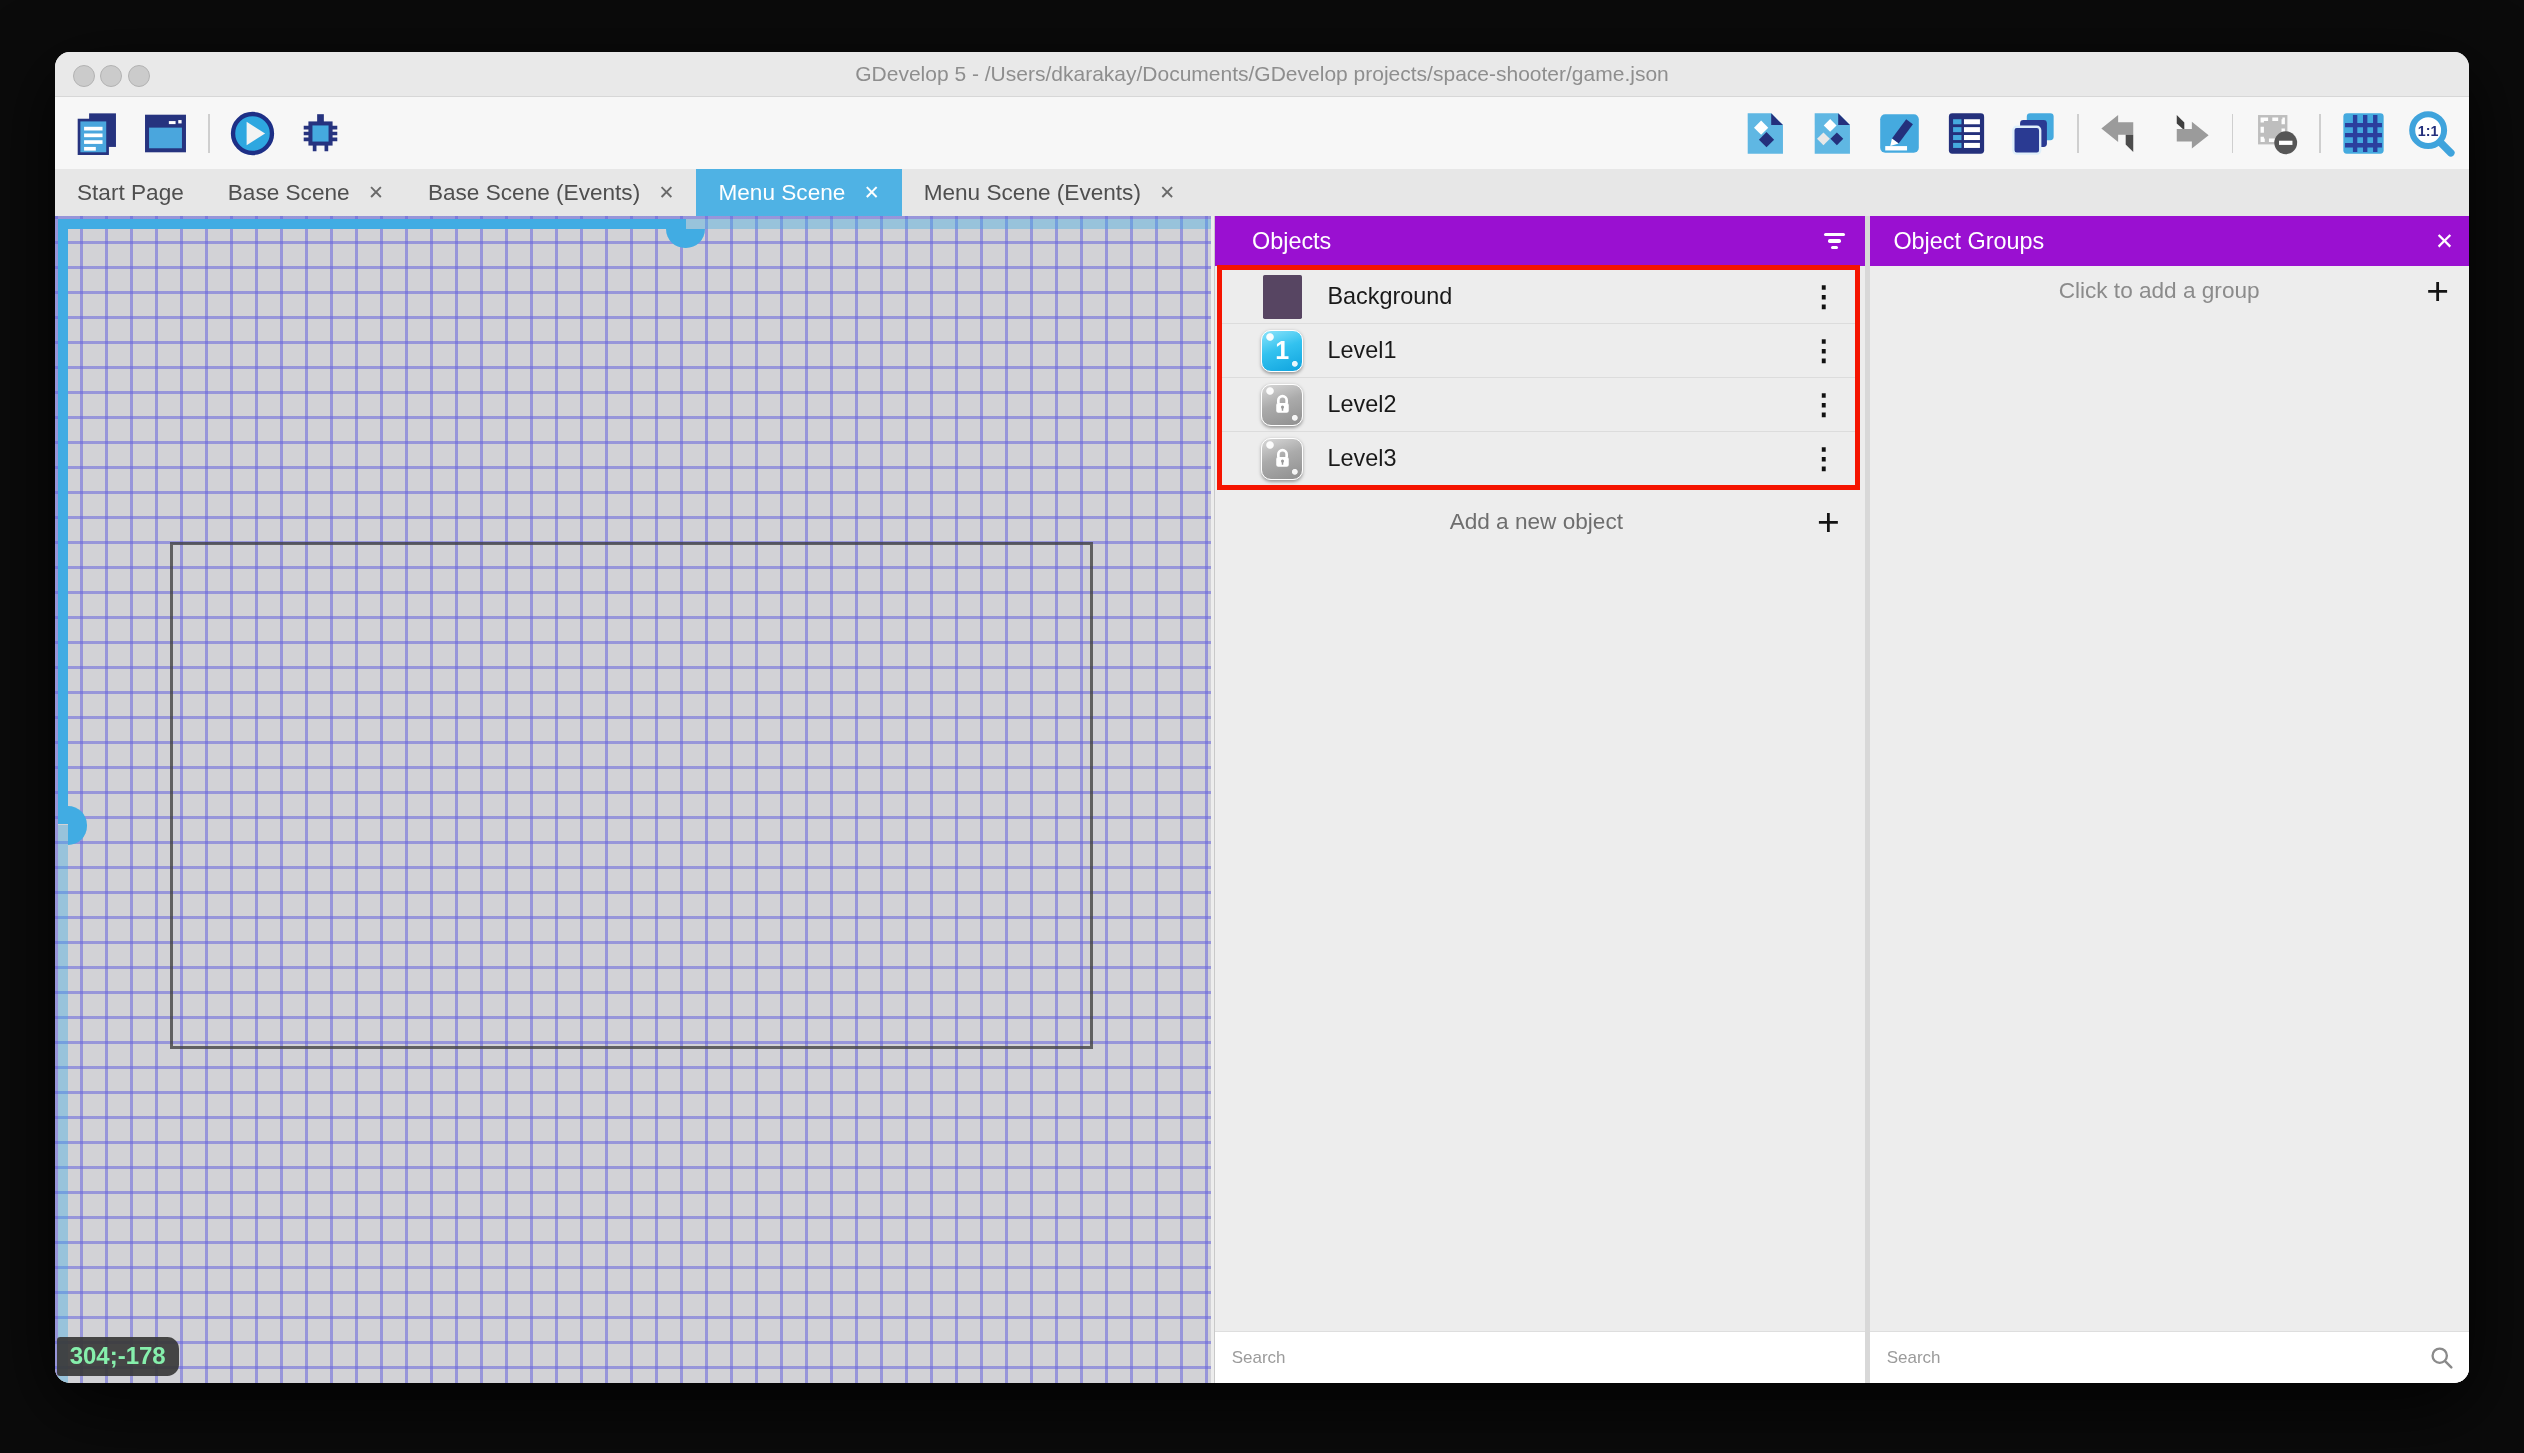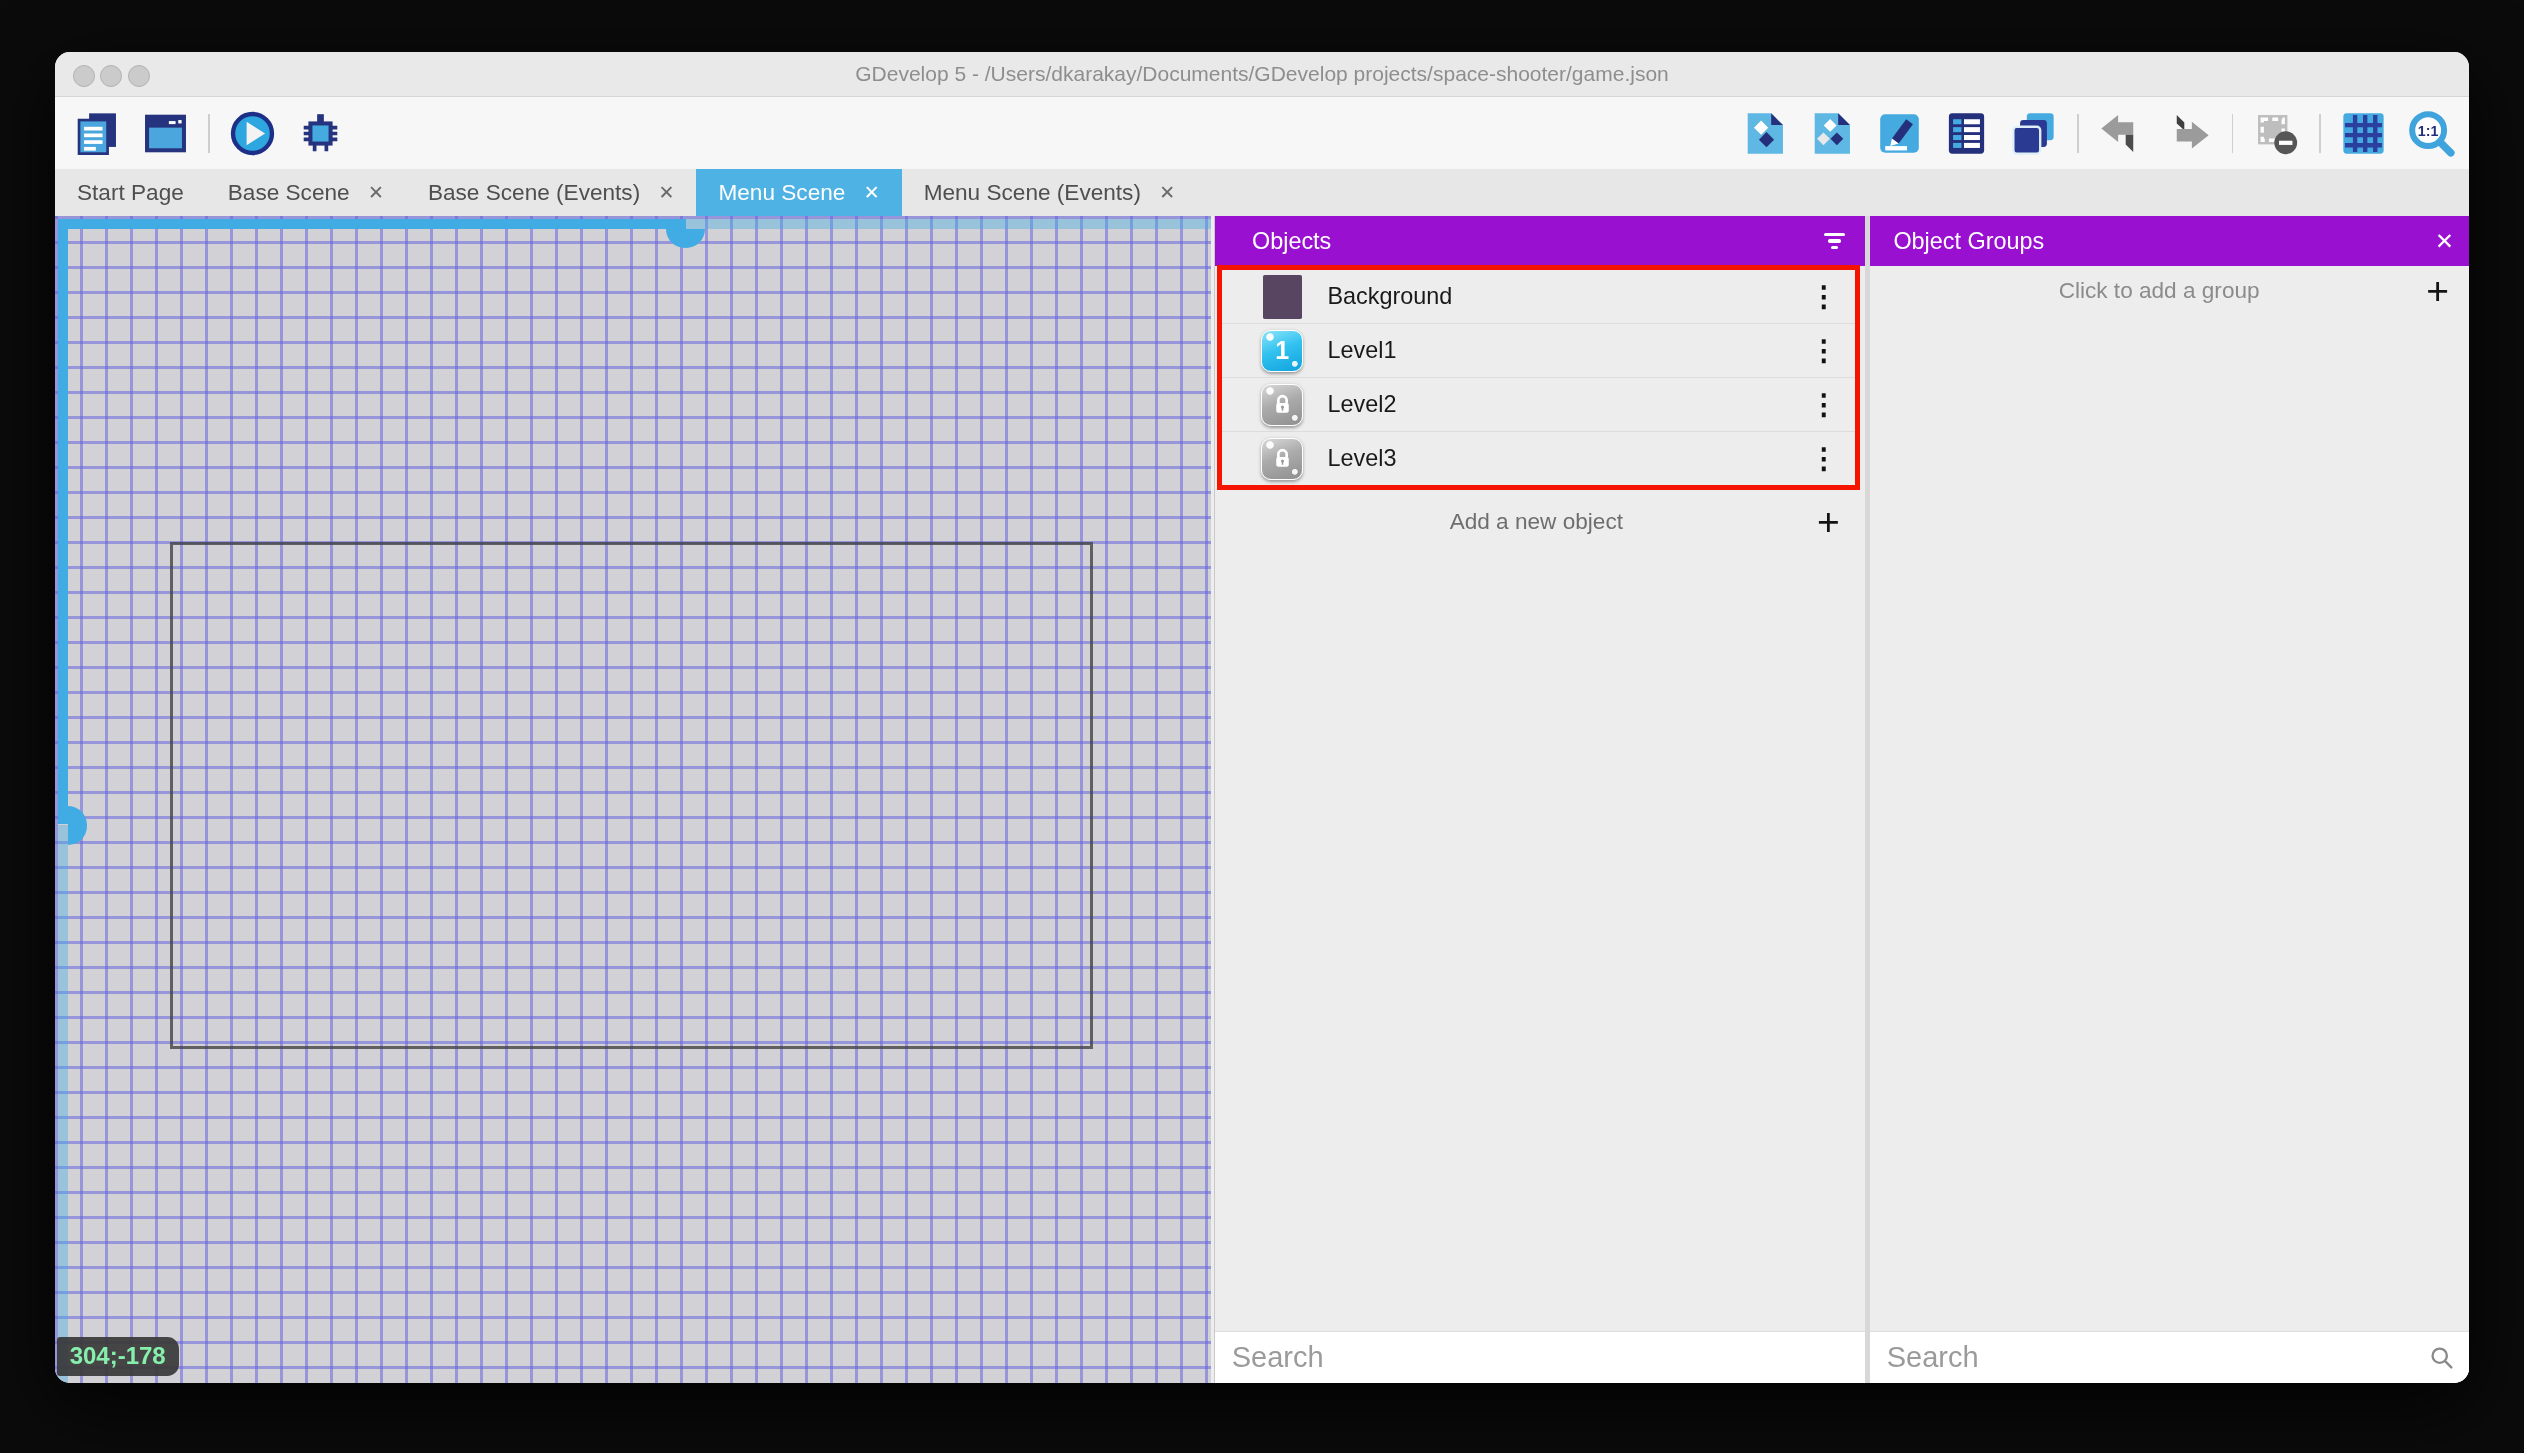--- a/index.html
+++ b/index.html
@@ -62,21 +62,21 @@
     font-size:24px;font-weight:700;display:flex;align-items:center;justify-content:center;}
 
   
   .panel{position:absolute;top:0;height:1167px;background:#ededed;}
   .phead{position:absolute;left:0;top:0;width:100%;height:50px;background:#9a10d1;
     display:flex;align-items:center;box-sizing:border-box;}
   .phead .ptitle{color:#fff;font-size:23.4px;font-weight:500;flex:1;}
   .phead .pclose{color:#fff;font-size:22.6px;cursor:pointer;}
   .searchbar{position:absolute;left:0;bottom:0;width:100%;height:52px;background:#ffffff;
     border-top:0.8px solid #dedede;box-sizing:border-box;display:flex;align-items:center;}
-  .searchbar input{flex:1;border:none;outline:none;background:transparent;font-size:29px;
+  .searchbar input{flex:1;border:none;outline:none;background:transparent;font-size:17px;
     color:#333;padding:0 0 0 16.7px;font-family:"Liberation Sans",sans-serif;}
   .searchbar input::placeholder{color:#9b9b9b;}
   .searchbar svg{width:25px;height:25px;margin:0 15px 0 6.7px;}
 
   
   #objectsPanel{left:1159px;width:697px;border-left:0.8px solid #c9c9c9;box-sizing:border-box;}
   #objectsPanel .phead{padding:0 15px 0 37px;}
   .filtericon{display:flex;flex-direction:column;align-items:center;gap:3.3px;margin-right:32px;cursor:pointer;}
   .filtericon div{height:3.3px;background:#fff;border-radius:1.7px;}
   #redbox{position:absolute;left:1.7px;top:49px;width:643px;border:5.9px solid #f51400;

